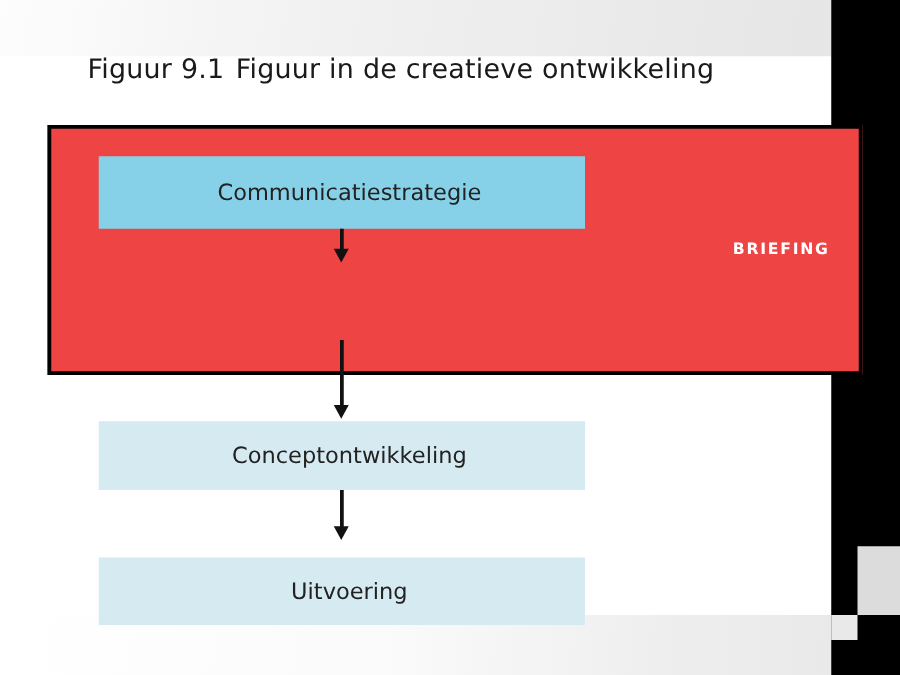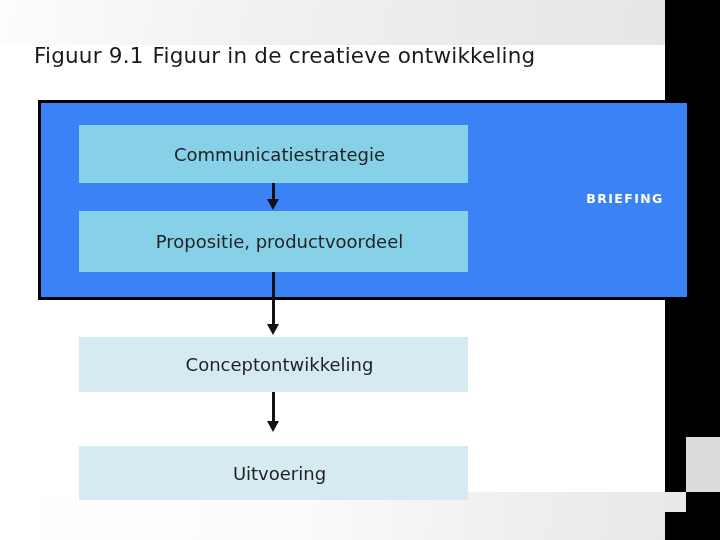--- a/index.html
+++ b/index.html
@@ -75,31 +75,31 @@
   
   .title {
     position: absolute;
     left: 34px;
     top: 43px;
     font-size: 21.5px;
     color: #1a1a1a;
     letter-spacing: 0.2px;
     white-space: nowrap;
   }
-  .title .fig-num { letter-spacing: 0.2px; }
+  .title .fig-num { letter-spacing: 0.2px; margin-left: 36px; }
   .title .fig-sep { display: inline-block; width: 9px; }
 
   
   .briefing-panel {
     position: absolute;
     left: 38px;
     top: 100px;
     width: 652px;
     height: 200px;
-    background: #3b82f6;
+    background: #ef4444;
     border: 3px solid #000000;
     box-sizing: border-box;
   }
   .briefing-label {
     position: absolute;
     left: 524px;
     top: 88px;
     width: 120px;
     text-align: center;
     color: #ffffff;
@@ -186,23 +186,20 @@
 
   <div id="stage-strategie" class="stage mid">
     <span>Communicatiestrategie</span>
   </div>
 
   <div id="arrow-1" class="arrow">
     <div class="shaft"></div>
     <div class="head"></div>
   </div>
 
-  <div id="stage-propositie" class="stage mid">
-    <span>Propositie, productvoordeel</span>
-  </div>
 
   <div id="arrow-2" class="arrow">
     <div class="shaft"></div>
     <div class="head"></div>
   </div>
 
   <div id="stage-concept" class="stage pale">
     <span>Conceptontwikkeling</span>
   </div>
 

